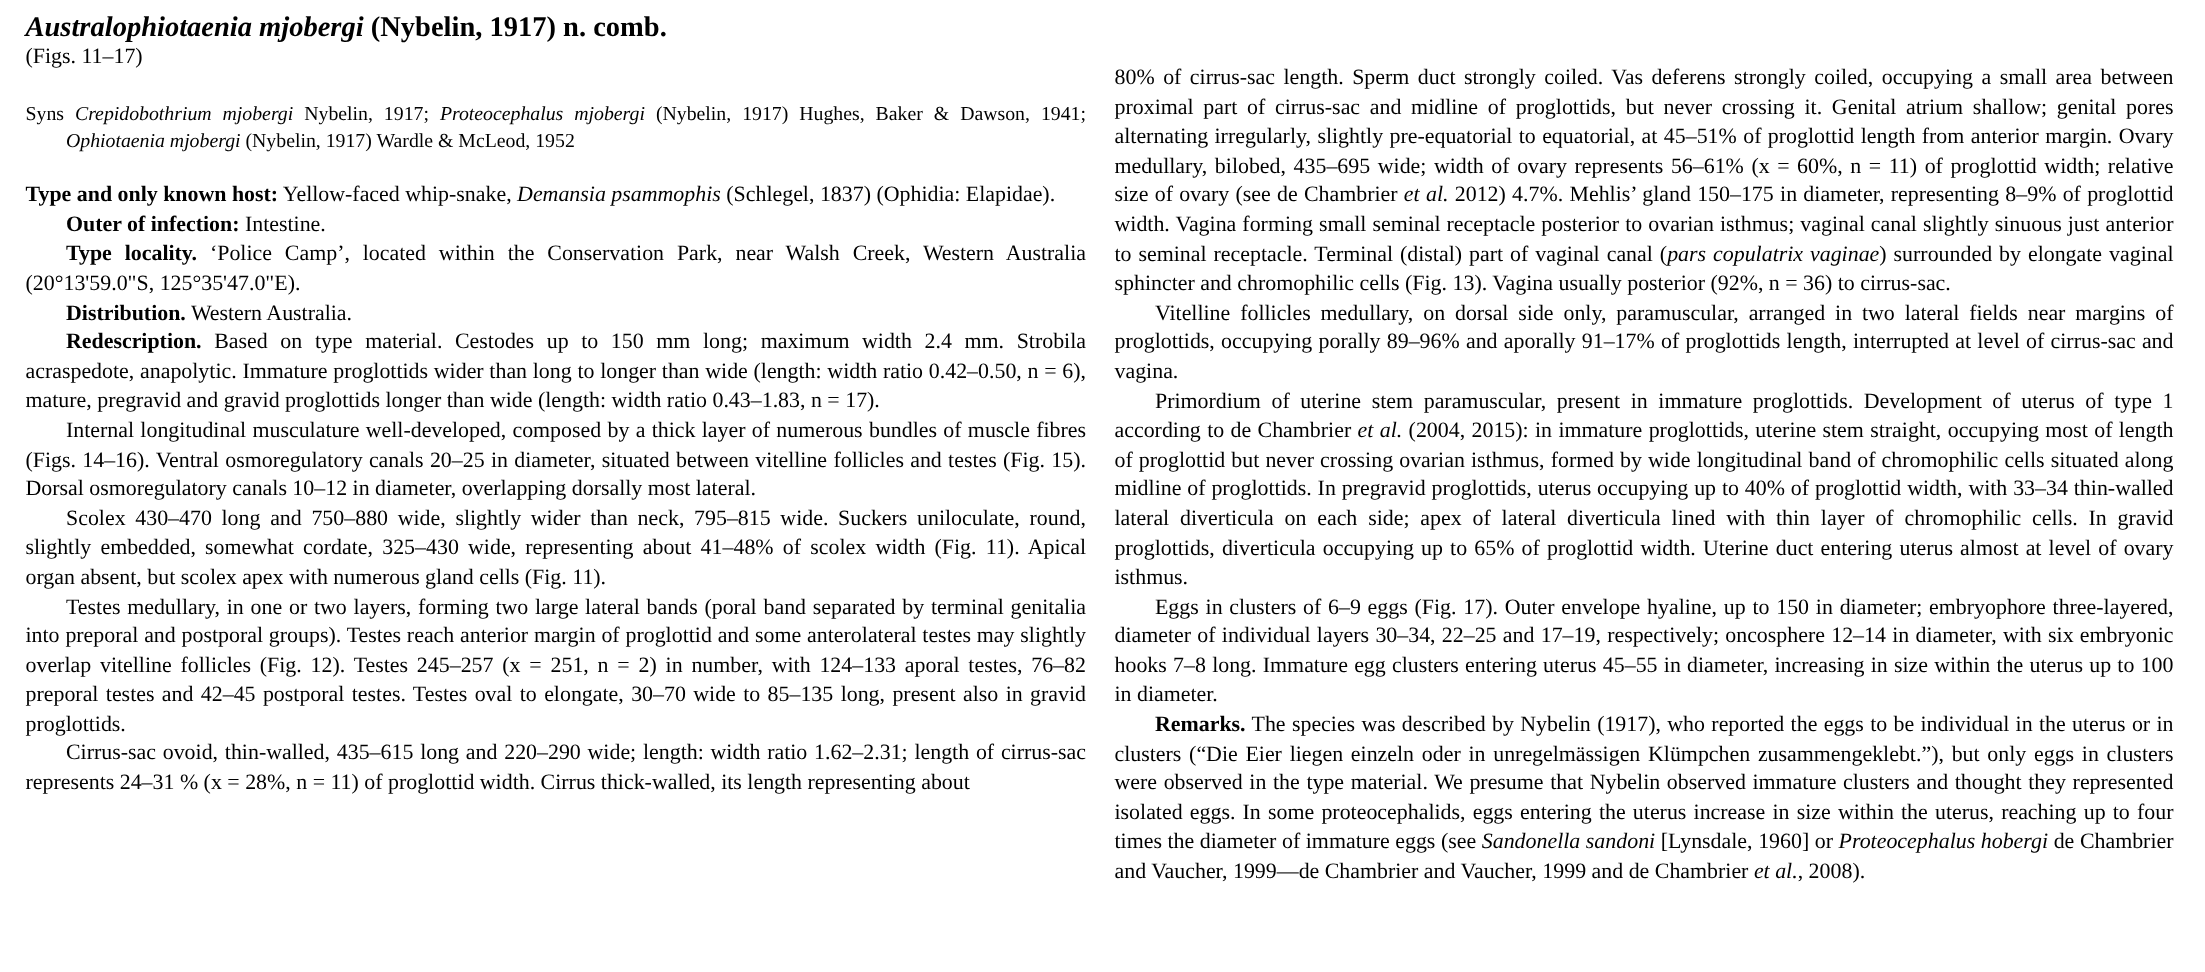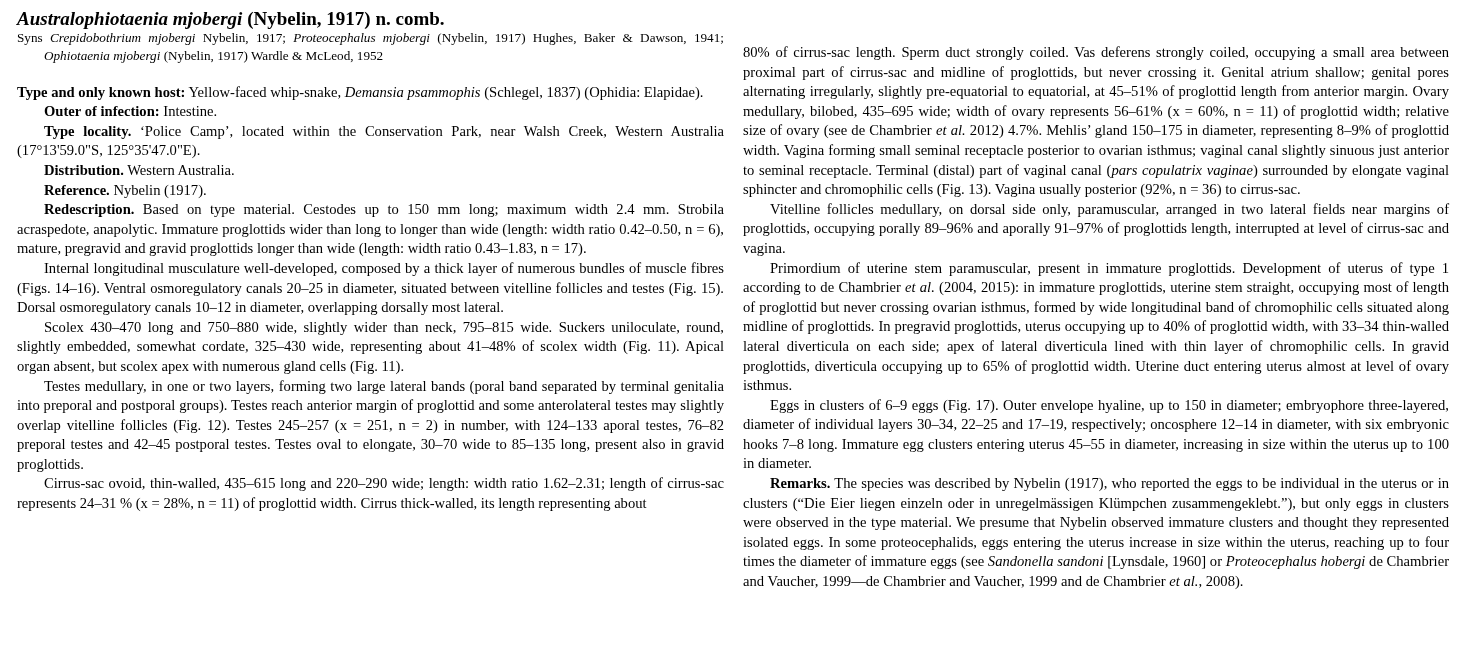--- a/index.html
+++ b/index.html
@@ -16,34 +16,34 @@
   .syns { font-size: 13.2px; line-height: 18px; padding-left: 27px; text-indent: -27px; margin-bottom: 18px; text-align: justify; }
   .host { margin-top: 5px; }
   b { font-weight: bold; }
   i { font-style: italic; }
 </style>
 </head>
 <body>
 
 <div class="col col-left">
   <p class="title"><i>Australophiotaenia mjobergi</i><span> (Nybelin, 1917) n. comb.</span></p>
+  <p class="figs">(Figs. 11–17)</p>
 
   <p class="syns"><span>Syns </span><i>Crepidobothrium mjobergi</i><span> Nybelin, 1917; </span><i>Proteocephalus mjobergi</i><span> (Nybelin, 1917) Hughes, Baker &amp; Dawson, 1941; </span><i>Ophiotaenia mjobergi</i><span> (Nybelin, 1917) Wardle &amp; McLeod, 1952</span></p>
 
   <p class="host"><b>Type and only known host:</b><span> Yellow-faced whip-snake, </span><i>Demansia psammophis</i><span> (Schlegel, 1837) (Ophidia: Elapidae).</span></p>
   <p class="indent"><b>Outer of infection:</b><span> Intestine.</span></p>
-  <p class="indent"><b>Type locality.</b><span> ‘Police Camp’, located within the Conservation Park, near Walsh Creek, Western Australia (17°13'59.0"S, 125°35'47.0"E).</span></p>
+  <p class="indent"><b>Type locality.</b><span> ‘Police Camp’, located within the Conservation Park, near Walsh Creek, Western Australia (20°13'59.0"S, 125°35'47.0"E).</span></p>
   <p class="indent"><b>Distribution.</b><span> Western Australia.</span></p>
-  <p class="indent"><b>Reference.</b><span> Nybelin (1917).</span></p>
   <p class="indent"><b>Redescription.</b><span> Based on type material. Cestodes up to 150 mm long; maximum width 2.4 mm. Strobila acraspedote, anapolytic. Immature proglottids wider than long to longer than wide (length: width ratio 0.42–0.50, n = 6), mature, pregravid and gravid proglottids longer than wide (length: width ratio 0.43–1.83, n = 17).</span></p>
   <p class="indent">Internal longitudinal musculature well-developed, composed by a thick layer of numerous bundles of muscle fibres (Figs. 14–16). Ventral osmoregulatory canals 20–25 in diameter, situated between vitelline follicles and testes (Fig. 15). Dorsal osmoregulatory canals 10–12 in diameter, overlapping dorsally most lateral.</p>
   <p class="indent">Scolex 430–470 long and 750–880 wide, slightly wider than neck, 795–815 wide. Suckers uniloculate, round, slightly embedded, somewhat cordate, 325–430 wide, representing about 41–48% of scolex width (Fig. 11). Apical organ absent, but scolex apex with numerous gland cells (Fig. 11).</p>
   <p class="indent">Testes medullary, in one or two layers, forming two large lateral bands (poral band separated by terminal genitalia into preporal and postporal groups). Testes reach anterior margin of proglottid and some anterolateral testes may slightly overlap vitelline follicles (Fig. 12). Testes 245–257 (x = 251, n = 2) in number, with 124–133 aporal testes, 76–82 preporal testes and 42–45 postporal testes. Testes oval to elongate, 30–70 wide to 85–135 long, present also in gravid proglottids.</p>
   <p class="indent">Cirrus-sac ovoid, thin-walled, 435–615 long and 220–290 wide; length: width ratio 1.62–2.31; length of cirrus-sac represents 24–31 % (x = 28%, n = 11) of proglottid width. Cirrus thick-walled, its length representing about</p>
 </div>
 
 <div class="col col-right">
   <p><span>80% of cirrus-sac length. Sperm duct strongly coiled. Vas deferens strongly coiled, occupying a small area between proximal part of cirrus-sac and midline of proglottids, but never crossing it. Genital atrium shallow; genital pores alternating irregularly, slightly pre-equatorial to equatorial, at 45–51% of proglottid length from anterior margin. Ovary medullary, bilobed, 435–695 wide; width of ovary represents 56–61% (x = 60%, n = 11) of proglottid width; relative size of ovary (see de Chambrier </span><i>et al.</i><span> 2012) 4.7%. Mehlis’ gland 150–175 in diameter, representing 8–9% of proglottid width. Vagina forming small seminal receptacle posterior to ovarian isthmus; vaginal canal slightly sinuous just anterior to seminal receptacle. Terminal (distal) part of vaginal canal (</span><i>pars copulatrix vaginae</i><span>) surrounded by elongate vaginal sphincter and chromophilic cells (Fig. 13). Vagina usually posterior (92%, n = 36) to cirrus-sac.</span></p>
-  <p class="indent">Vitelline follicles medullary, on dorsal side only, paramuscular, arranged in two lateral fields near margins of proglottids, occupying porally 89–96% and aporally 91–97% of proglottids length, interrupted at level of cirrus-sac and vagina.</p>
+  <p class="indent">Vitelline follicles medullary, on dorsal side only, paramuscular, arranged in two lateral fields near margins of proglottids, occupying porally 89–96% and aporally 91–17% of proglottids length, interrupted at level of cirrus-sac and vagina.</p>
   <p class="indent"><span>Primordium of uterine stem paramuscular, present in immature proglottids. Development of uterus of type 1 according to de Chambrier </span><i>et al.</i><span> (2004, 2015): in immature proglottids, uterine stem straight, occupying most of length of proglottid but never crossing ovarian isthmus, formed by wide longitudinal band of chromophilic cells situated along midline of proglottids. In pregravid proglottids, uterus occupying up to 40% of proglottid width, with 33–34 thin-walled lateral diverticula on each side; apex of lateral diverticula lined with thin layer of chromophilic cells. In gravid proglottids, diverticula occupying up to 65% of proglottid width. Uterine duct entering uterus almost at level of ovary isthmus.</span></p>
   <p class="indent">Eggs in clusters of 6–9 eggs (Fig. 17). Outer envelope hyaline, up to 150 in diameter; embryophore three-layered, diameter of individual layers 30–34, 22–25 and 17–19, respectively; oncosphere 12–14 in diameter, with six embryonic hooks 7–8 long. Immature egg clusters entering uterus 45–55 in diameter, increasing in size within the uterus up to 100 in diameter.</p>
   <p class="indent"><b>Remarks.</b><span> The species was described by Nybelin (1917), who reported the eggs to be individual in the uterus or in clusters (“Die Eier liegen einzeln oder in unregelmässigen Klümpchen zusammengeklebt.”), but only eggs in clusters were observed in the type material. We presume that Nybelin observed immature clusters and thought they represented isolated eggs. In some proteocephalids, eggs entering the uterus increase in size within the uterus, reaching up to four times the diameter of immature eggs (see </span><i>Sandonella sandoni</i><span> [Lynsdale, 1960] or </span><i>Proteocephalus hobergi</i><span> de Chambrier and Vaucher, 1999—de Chambrier and Vaucher, 1999 and de Chambrier </span><i>et al.</i><span>, 2008).</span></p>
 </div>
 
 </body></html>

